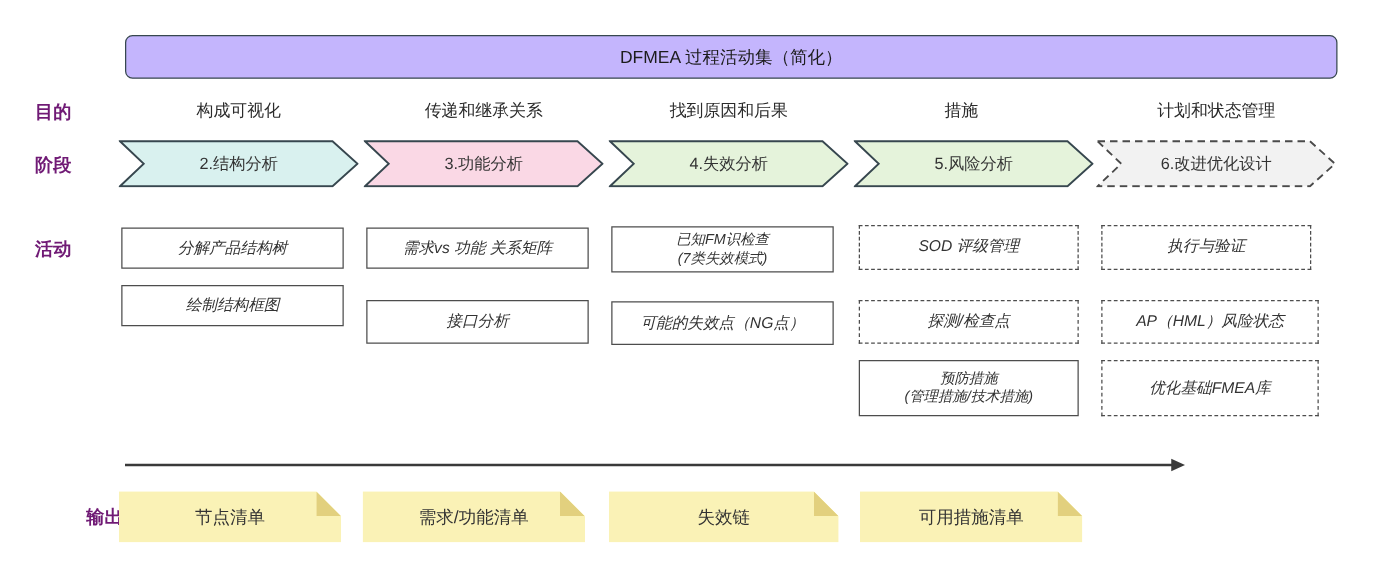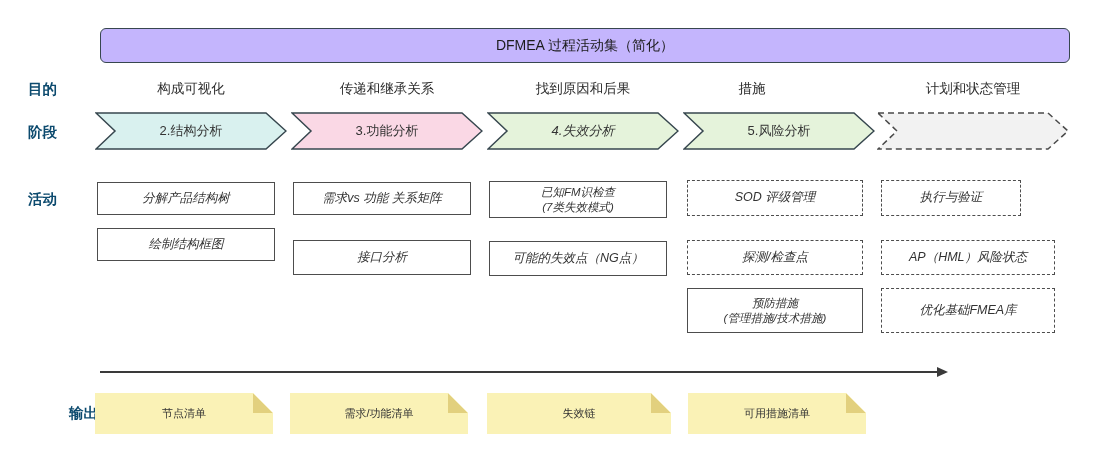--- a/index.html
+++ b/index.html
@@ -8,34 +8,34 @@
     font-family:"Liberation Sans","DejaVu Sans",sans-serif;color:#333;overflow:hidden;
   }
   
   .banner{
     position:absolute;left:100px;top:28px;width:968px;height:33px;
     background:#c4b5fd;border:1.5px solid #37474f;border-radius:6px;
     display:flex;align-items:center;justify-content:center;
     font-size:14px;color:#1c1c1c;
   }
   
-  .rowlabel{position:absolute;left:28px;font-size:14.5px;font-weight:bold;color:#0c4a6e;}
+  .rowlabel{position:absolute;left:28px;font-size:14.5px;font-weight:bold;color:#701a75;}
   .rl-purpose{top:80px;}
   .rl-phase{top:123px;}
   .rl-activity{top:190px;text-align:center;}
   .rl-output{top:404px;padding-left:41px;}
   
   .purpose{
     position:absolute;top:80px;width:192px;text-align:center;
     font-size:13.5px;color:#2b2b2b;
   }
-  .p1{left:95px;}.p2{left:291px;}.p3{left:487px;}.p4{left:656px;}.p5{left:877px;}
+  .p1{left:95px;}.p2{left:291px;}.p3{left:487px;}.p4{left:673px;}.p5{left:877px;}
   
   .chev{position:absolute;top:112px;width:192px;height:38px;}
-  .c1{left:95px;}.c2{left:291px;}.c3{left:487px;font-style:italic;}.c4{left:683px;}.c5{left:877px;}
+  .c1{left:95px;}.c2{left:291px;}.c3{left:487px;}.c4{left:683px;}.c5{left:877px;}
   .chev svg{position:absolute;left:0;top:0;}
   .chev .chev-label{
     position:absolute;left:14px;right:14px;top:0;height:38px;
     display:flex;align-items:center;justify-content:center;
     font-size:13px;color:#333;text-align:center;
   }
   
   .abox{
     position:absolute;background:#fff;border:1.5px solid #4d4d4d;
     display:flex;flex-direction:column;align-items:center;justify-content:center;
@@ -45,34 +45,34 @@
   .abox .small{font-size:11.5px;}
   .b11{left:97px; top:182px;width:178px;height:33px;}
   .b12{left:97px; top:228px;width:178px;height:33px;}
   .b21{left:293px;top:182px;width:178px;height:33px;}
   .b22{left:293px;top:240px;width:178px;height:35px;}
   .b31{left:489px;top:181px;width:178px;height:37px;}
   .b32{left:489px;top:241px;width:178px;height:35px;}
   .b41{left:687px;top:180px;width:176px;height:36px;}
   .b42{left:687px;top:240px;width:176px;height:35px;}
   .b43{left:687px;top:288px;width:176px;height:45px;}
-  .b51{left:881px;top:180px;width:140px;height:36px;}
+  .b51{left:881px;top:180px;width:168px;height:36px;}
   .b52{left:881px;top:240px;width:174px;height:35px;}
   .b53{left:881px;top:288px;width:174px;height:45px;}
   
   .timeline{position:absolute;left:100px;top:371px;width:838px;height:2px;background:#3a3a3a;}
   .timeline .head{
     position:absolute;right:-10px;top:-4px;width:0;height:0;
     border-left:11px solid #3a3a3a;border-top:5px solid transparent;border-bottom:5px solid transparent;
   }
   
   .sticky{
     position:absolute;top:393px;height:41px;background:#faf2b6;
     display:flex;align-items:center;justify-content:center;
-    font-size:11px;color:#333;
+    font-size:14px;color:#333;
     clip-path:polygon(0 0, calc(100% - 20px) 0, 100% 20px, 100% 100%, 0 100%);
   }
   .sticky .fold{
     position:absolute;top:0;right:0;width:20px;height:20px;background:#e2d07e;
     clip-path:polygon(0 0, 100% 100%, 0 100%);
   }
   .s1{left:95px;width:178px;}
   .s2{left:290px;width:178px;}
   .s3{left:487px;width:184px;}
   .s4{left:688px;width:178px;}
@@ -118,20 +118,21 @@
   <div class="chev c4">
     <svg width="192" height="38" viewBox="0 0 192 38">
       <path d="M1,1 L171,1 L191,19 L171,37 L1,37 L20,19 Z" stroke="#37474f" stroke-width="1.5" fill="#e5f3db"></path>
     </svg>
     <div class="chev-label">5.风险分析</div>
   </div>
   <div class="chev c5">
     <svg width="192" height="38" viewBox="0 0 192 38">
       <path d="M1,1 L171,1 L191,19 L171,37 L1,37 L20,19 Z" stroke="#4a4a4a" stroke-width="1.5" stroke-dasharray="6 4" fill="#f2f2f2"></path>
     </svg>
+    <div class="chev-label">6.改进优化设计</div>
   </div>
 
   <div class="abox b11">
     <span>分解产品结构树</span>
   </div>
   <div class="abox b12">
     <span>绘制结构框图</span>
   </div>
 
   <div class="abox b22">

